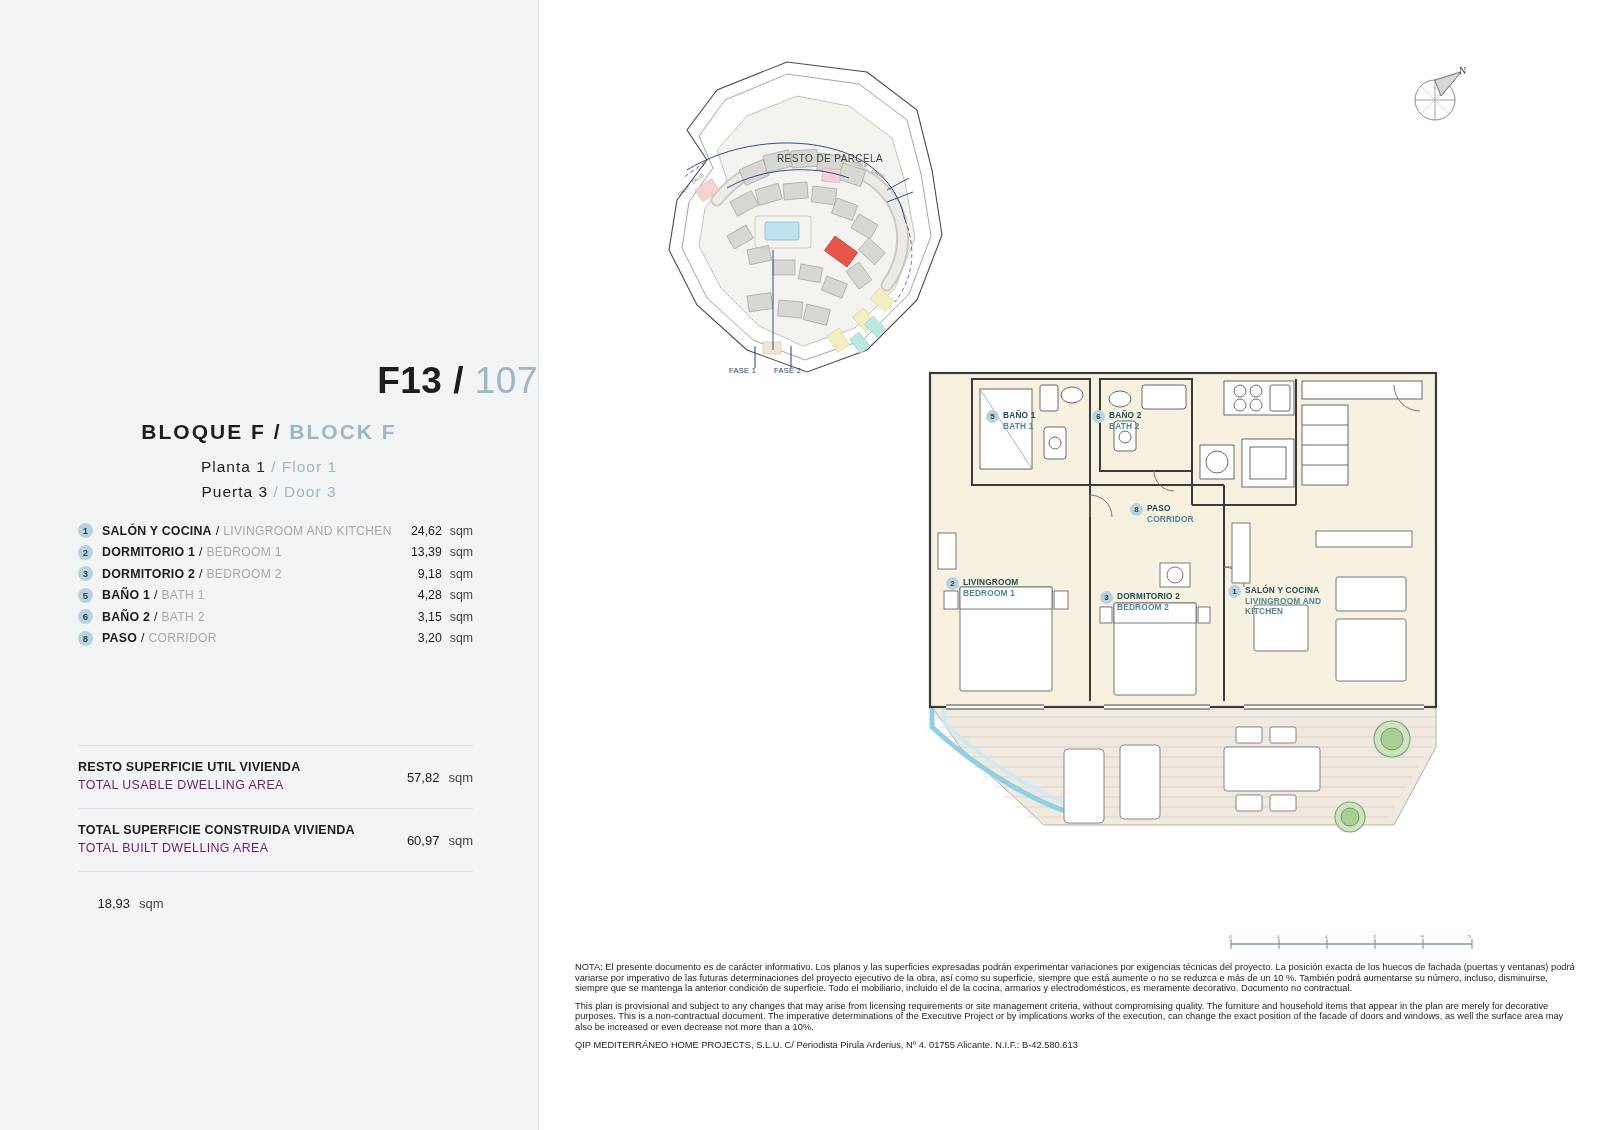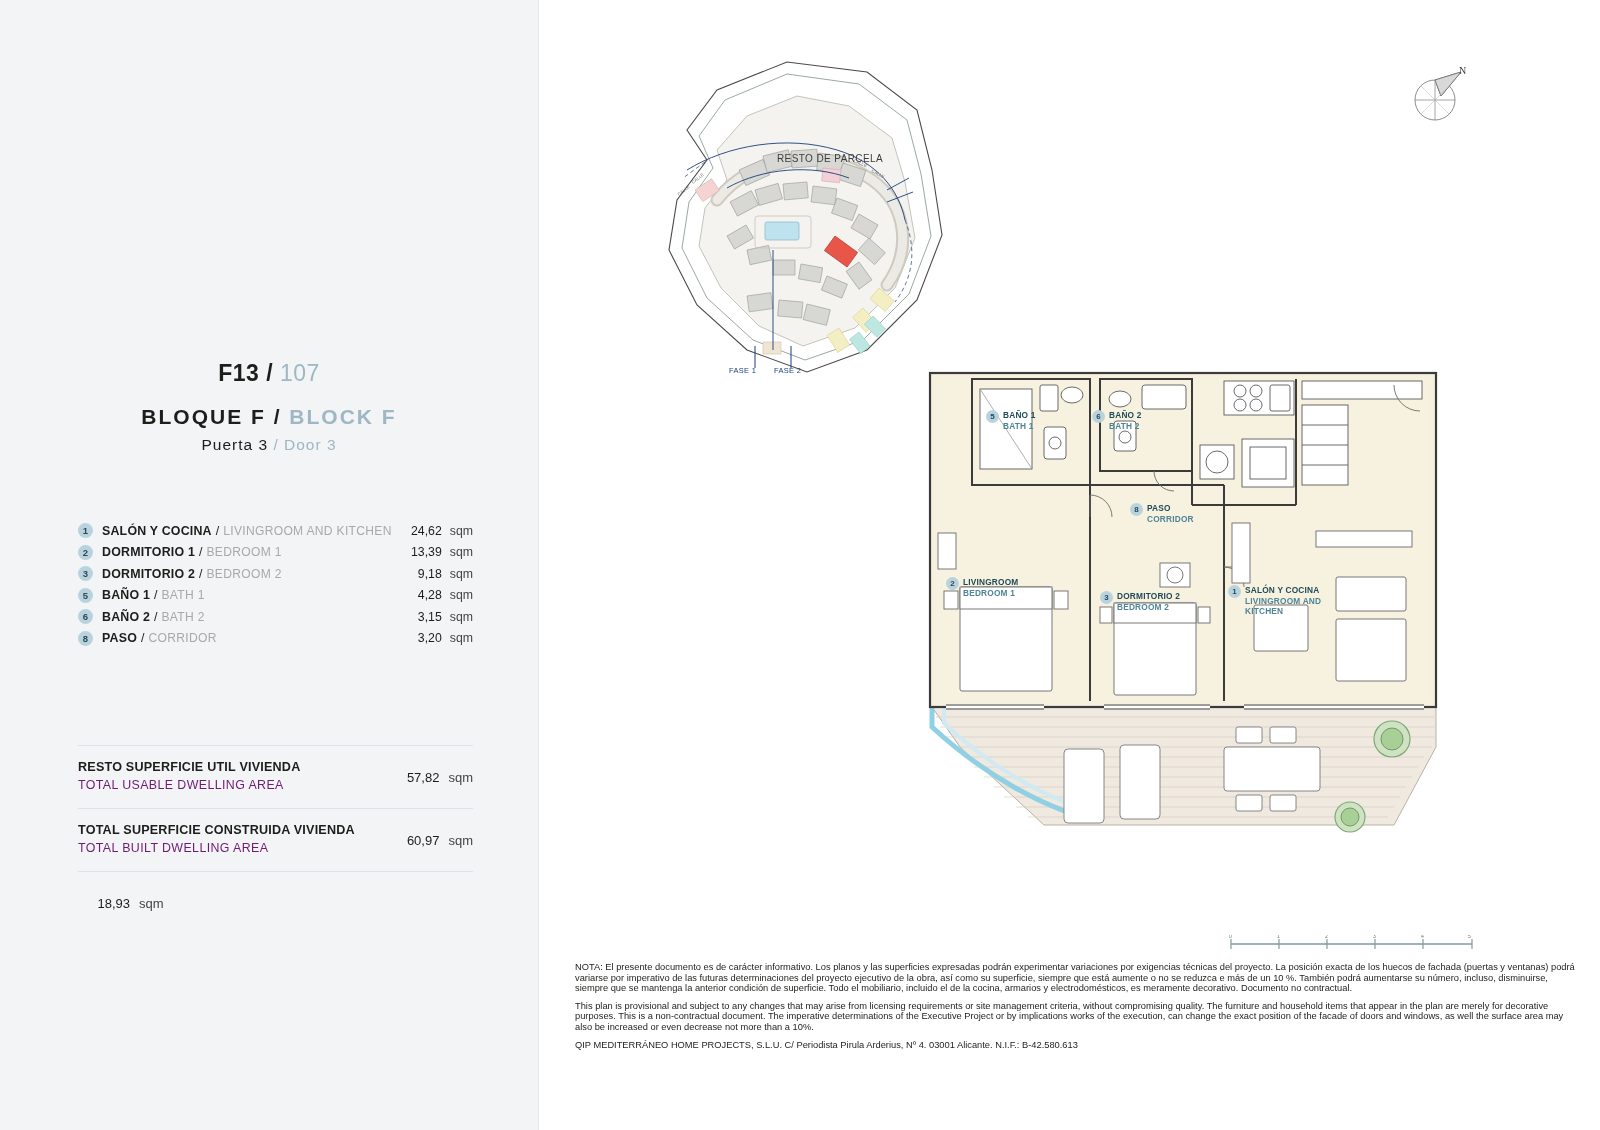--- a/index.html
+++ b/index.html
@@ -14,21 +14,21 @@
   .left-panel{
     position:absolute;left:0;top:0;width:538px;height:1130px;
     background:#f2f4f6;
   }
   .divider-v{
     position:absolute;left:538px;top:0;width:1px;height:1130px;background:#e3e7ea;
   }
 
   
   .title-block{position:absolute;left:0;top:360px;width:538px;text-align:center;}
-  .unit-line{font-size:23px;font-weight:bold;color:#1d1d1b;letter-spacing:.5px;}
+  .unit-line{font-size:37px;font-weight:bold;color:#1d1d1b;letter-spacing:.5px;text-align:right;}
   .unit-line .slash{font-weight:bold;color:#1d1d1b;}
   .unit-line .num{color:#9fb7c4;font-weight:normal;}
   .block-line{margin-top:18px;font-size:21px;font-weight:bold;color:#1d1d1b;letter-spacing:2px;}
   .block-line .en{color:#9fb7c4;font-weight:bold;}
   .block-line .sep{color:#1d1d1b;font-weight:bold;}
   .floor-line{margin-top:14px;font-size:15.5px;color:#1d1d1b;letter-spacing:1px;}
   .floor-line .en{color:#9fb7c4;}
   .door-line{margin-top:7px;font-size:15.5px;color:#1d1d1b;letter-spacing:1px;}
   .door-line .en{color:#9fb7c4;}
 
@@ -107,20 +107,26 @@
   <div class="title-block">
     <div class="unit-line">
       <span>F13</span>
       <span class="slash">/</span>
       <span class="num">107</span>
     </div>
     <div class="block-line">
       <span>BLOQUE  F</span>
       <span class="sep">/</span>
       <span class="en">BLOCK  F</span>
+    </div>
+    <div class="floor-line">
+      <span>Planta 1</span>
+      <span class="en">/</span>
+      <span class="en">Floor</span>
+      <span class="en">1</span>
     </div>
     <div class="door-line">
       <span>Puerta 3</span>
       <span class="en">/</span>
       <span class="en">Door</span>
       <span class="en">3</span>
     </div>
   </div>
 
   <div class="rooms">
@@ -523,17 +529,17 @@
           <text x="144" y="3">3</text>
           <text x="192" y="3">4</text>
           <text x="239" y="3">5</text>
         </g>
       </svg>
     </div>
 
     <div class="notes">
       <p>NOTA: El presente documento es de carácter informativo. Los planos y las superficies expresadas podrán experimentar variaciones por exigencias técnicas del proyecto. La posición exacta de los huecos de fachada (puertas y ventanas) podrá variarse por imperativo de las futuras determinaciones del proyecto ejecutivo de la obra, así como su superficie, siempre que está aumente o no se reduzca e más de un 10 %. También podrá aumentarse su número, incluso, disminuirse, siempre que se mantenga la anterior condición de superficie. Todo el mobiliario, incluido el de la cocina, armarios y electrodomésticos, es meramente decorativo. Documento no contractual.</p>
       <p class="sp">This plan is provisional and subject to any changes that may arise from licensing requirements or site management criteria, without compromising quality. The furniture and household items that appear in the plan are merely for decorative purposes. This is a non-contractual document. The imperative determinations of the Executive Project or by implications works of the execution, can change the exact position of the facade of doors and windows, as well the surface area may also be increased or even decrease not more than a 10%.</p>
-      <p class="legal">QIP MEDITERRÁNEO HOME PROJECTS, S.L.U. C/ Periodista Pirula Arderius, Nº 4. 03001 Alicante. N.I.F.: B-42.580.613</p>
+      <p class="legal">QIP MEDITERRÁNEO HOME PROJECTS, S.L.U. C/ Periodista Pirula Arderius, Nº 4. 01755 Alicante. N.I.F.: B-42.580.613</p>
     </div>
 
   </div>
 </div>
 
 </body></html>

